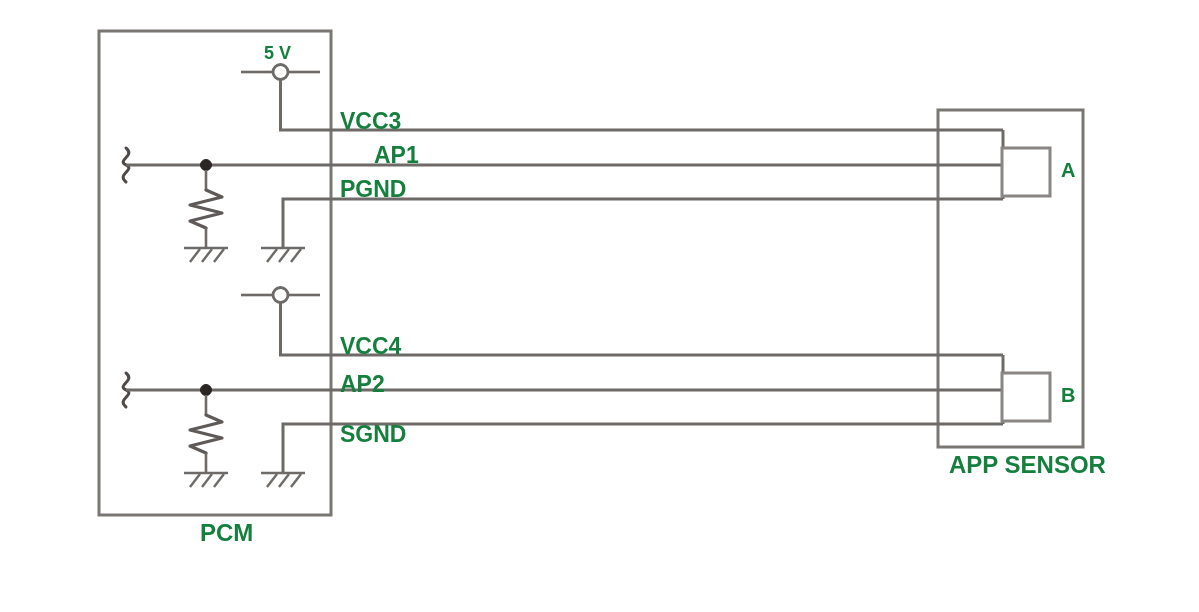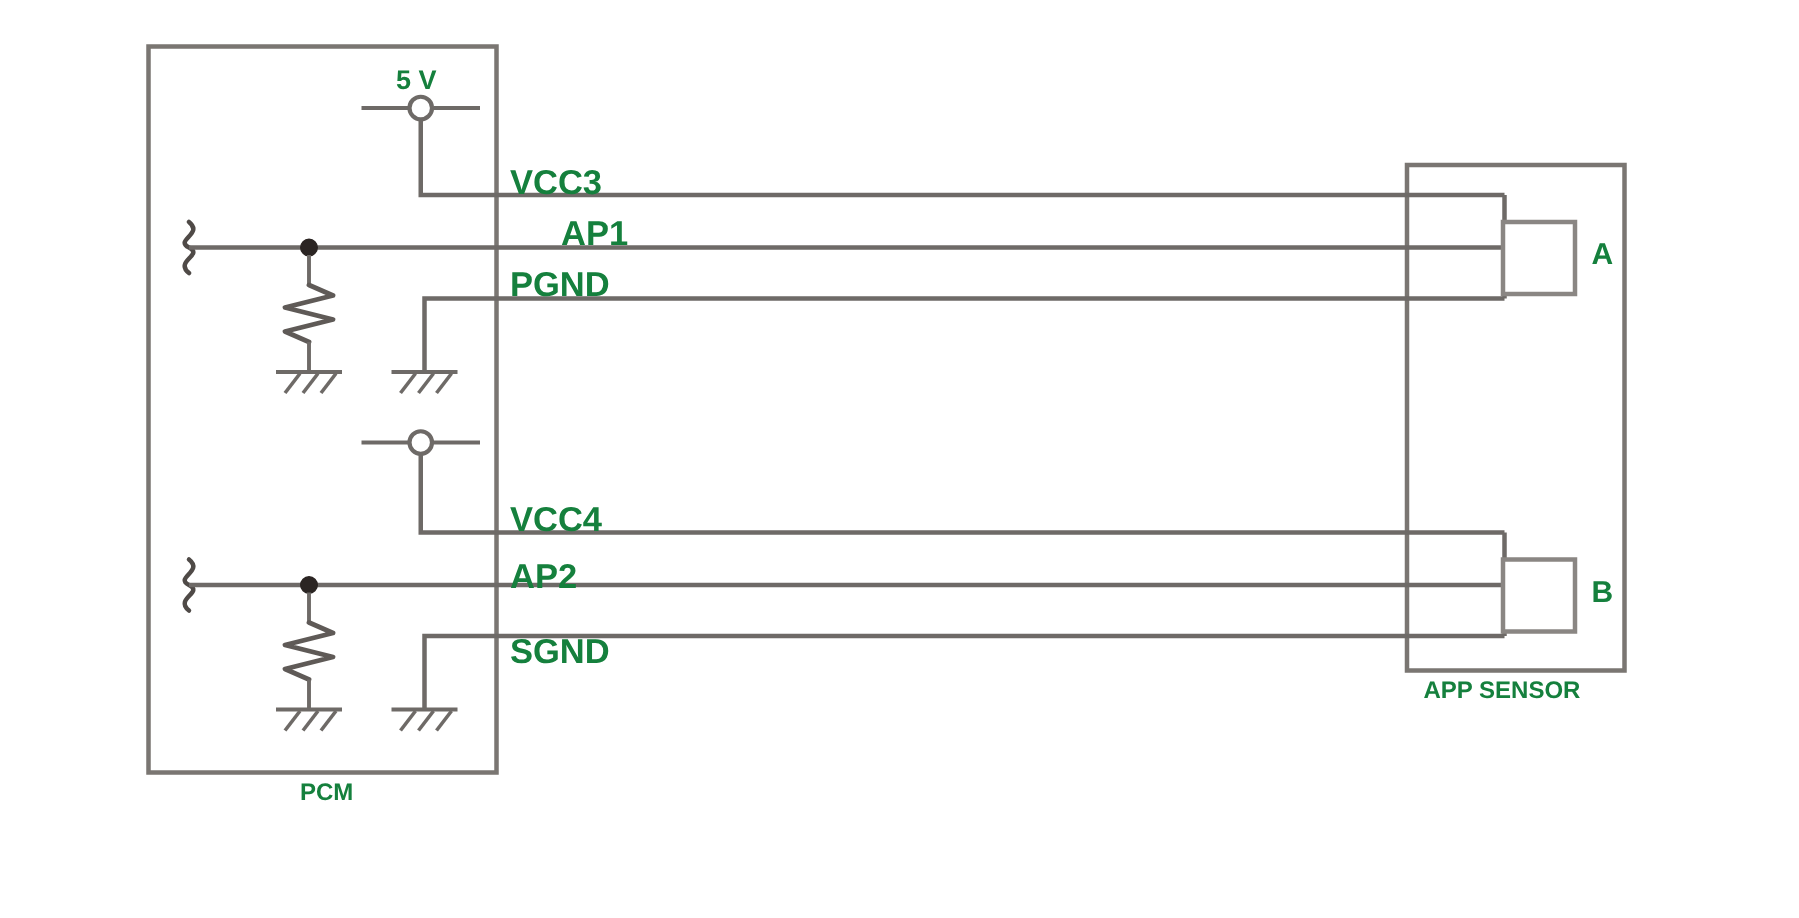--- a/index.html
+++ b/index.html
@@ -87,21 +87,21 @@
   .lbl {
     position: absolute;
     font-family: "Liberation Sans", sans-serif;
     font-weight: bold;
     color: #15803d;
     white-space: nowrap;
     line-height: 1;
   }
   .lbl-signal { font-size: 23px; }
   .lbl-supply { font-size: 18px; }
-  .lbl-block  { font-size: 16px; }
+  .lbl-block  { font-size: 24px; }
   .lbl-pin    { font-size: 20px; }
 </style>
 </head>
 <body>
 
 <div id="diagram-root">
 
   <svg class="schematic" viewBox="0 0 1199 612">
 
     <rect class="box-outline" x="99" y="31" width="232" height="484"></rect>

